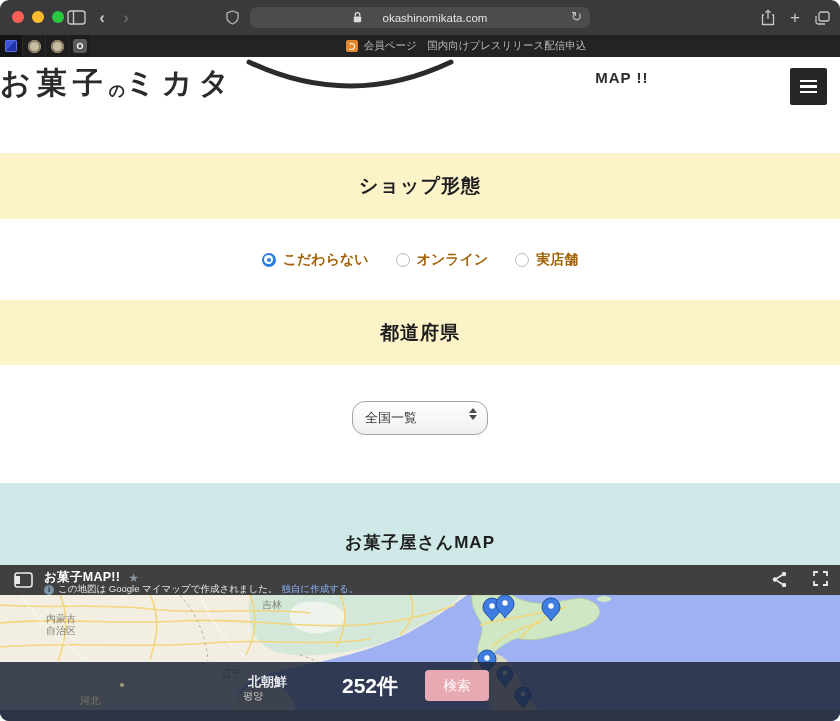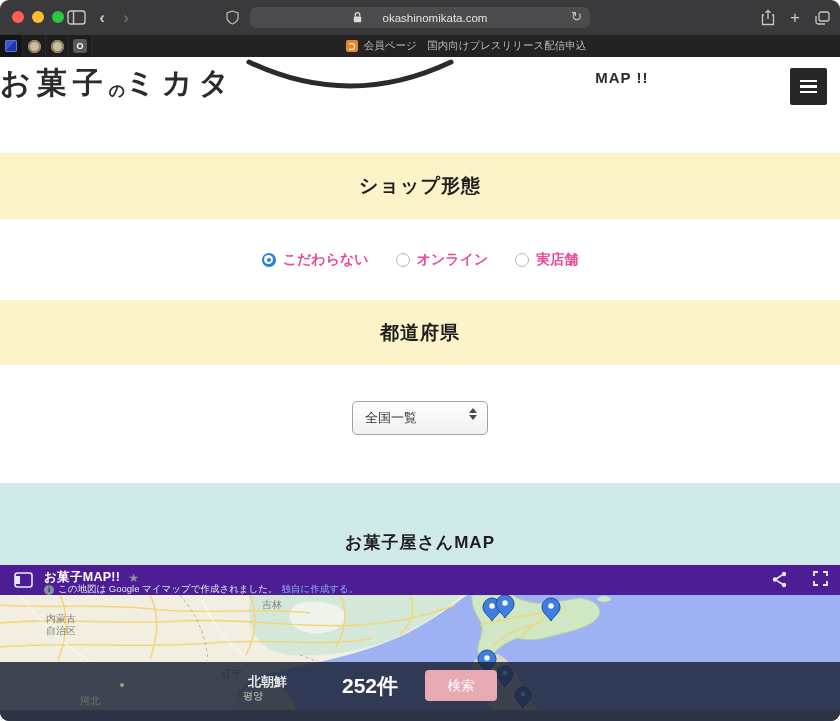--- a/index.html
+++ b/index.html
@@ -40,50 +40,50 @@
   .hamburger { position:absolute; right:13px; top:11px; width:37px; height:37px; background:#262626; border-radius:2px;
                display:flex; flex-direction:column; gap:3px; align-items:center; justify-content:center; cursor:pointer; }
   .hamburger i { display:block; width:17px; height:2.5px; background:#fff; }
 
   
   .band-yellow { height:66px; background:#fcf3c8; display:flex; align-items:center; justify-content:center; }
   .band-yellow.b2 { height:65px; }
   .band-title { font-size:19px; font-weight:bold; color:#1e1e1e; letter-spacing:1px; }
   .sect-white { background:#fff; }
   .radio-sect { height:81px; display:flex; align-items:center; justify-content:center; gap:27px; }
-  .radio-item { display:flex; align-items:center; gap:7px; font-size:14px; font-weight:bold; color:#ec4899; cursor:pointer; }
+  .radio-item { display:flex; align-items:center; gap:7px; font-size:14px; font-weight:bold; color:#a16207; cursor:pointer; }
   .radio { width:14px; height:14px; border-radius:50%; background:#fff; border:1px solid #b9b9b9; position:relative; }
   .radio.sel { border:none; background:#2a7de2; }
   .radio.sel::before { content:""; position:absolute; inset:2.5px; border-radius:50%; background:#fff; }
   .radio.sel::after { content:""; position:absolute; inset:5px; border-radius:50%; background:#2a7de2; }
   .select-sect { height:118px; display:flex; align-items:flex-start; justify-content:center; }
-  .select { margin-top:36px; width:136px; height:34px; background:linear-gradient(#ffffff,#f0f0f0); border:1px solid #a3a3a3; border-radius:5px;
+  .select { margin-top:36px; width:136px; height:34px; background:linear-gradient(#ffffff,#f0f0f0); border:1px solid #a3a3a3; border-radius:13px;
             display:flex; align-items:center; padding:0 12px; font-size:13px; color:#333; position:relative; cursor:pointer; }
   .select .arrows { position:absolute; right:10px; top:6px; display:flex; flex-direction:column; gap:2px; }
   .select .arrows i { display:block; width:0; height:0; border-left:4px solid transparent; border-right:4px solid transparent; }
   .arrow-up { border-bottom:5px solid #4a4a4a; }
   .arrow-dn { border-top:5px solid #4a4a4a; }
   .band-blue { height:82px; background:#cfe9e9; display:flex; align-items:center; justify-content:center; }
   .band-blue .band-title { margin-top:37px; font-size:17px; }
 
   
-  .maphead { position:relative; height:30px; background:#4c1d95; color:#fff; }
+  .maphead { position:relative; height:30px; background:#404040; color:#fff; }
   .panel-ic { position:absolute; left:14px; top:7px; }
   .maphead-title { position:absolute; left:44px; top:4px; font-size:12.5px; font-weight:bold; letter-spacing:.3px; display:flex; gap:8px; align-items:center; }
   .star { color:#8b97a1; font-size:12px; font-weight:normal; }
   .maphead-sub { position:absolute; left:44px; top:18px; font-size:9.5px; color:#e3e7ea; display:flex; align-items:center; gap:4px; }
   .info-ic { width:10px; height:10px; border-radius:50%; background:#7f93a3; color:#2c3a46; font-size:8px; font-weight:bold; display:inline-flex; align-items:center; justify-content:center; font-family:"Liberation Serif",serif; }
   .maphead-link { color:#8ab4f8; text-decoration:none; }
   .maphead-right { position:absolute; right:12px; top:6px; display:flex; gap:26px; }
 
   .mapbody { position:relative; height:126px; background:#9db1f3; overflow:hidden; }
   .map-label { position:absolute; font-size:10px; color:#80807a; white-space:pre-line; line-height:1.2; }
   .map-overlay { position:absolute; left:0; top:67px; width:840px; height:59px; background:rgba(28,35,54,0.84); }
   .count-label { position:absolute; left:330px; top:10px; width:80px; text-align:center; color:#fff; font-size:21px; font-weight:bold; }
-  .search-btn { position:absolute; left:425px; top:8px; width:72px; height:31px; background:#e7a9b2; border:none; border-radius:4px;
+  .search-btn { position:absolute; left:425px; top:8px; width:64px; height:31px; background:#e7a9b2; border:none; border-radius:4px;
                 color:#fff; font-size:13.5px; font-family:inherit; cursor:pointer; }
   .ov-label { position:absolute; font-size:10px; }
   .footer-strip { position:absolute; left:0; bottom:0; width:840px; height:11px; background:#2d3445; }
 </style>
 </head>
 <body>
 
 <div class="window">
 
   <div class="toolbar">

